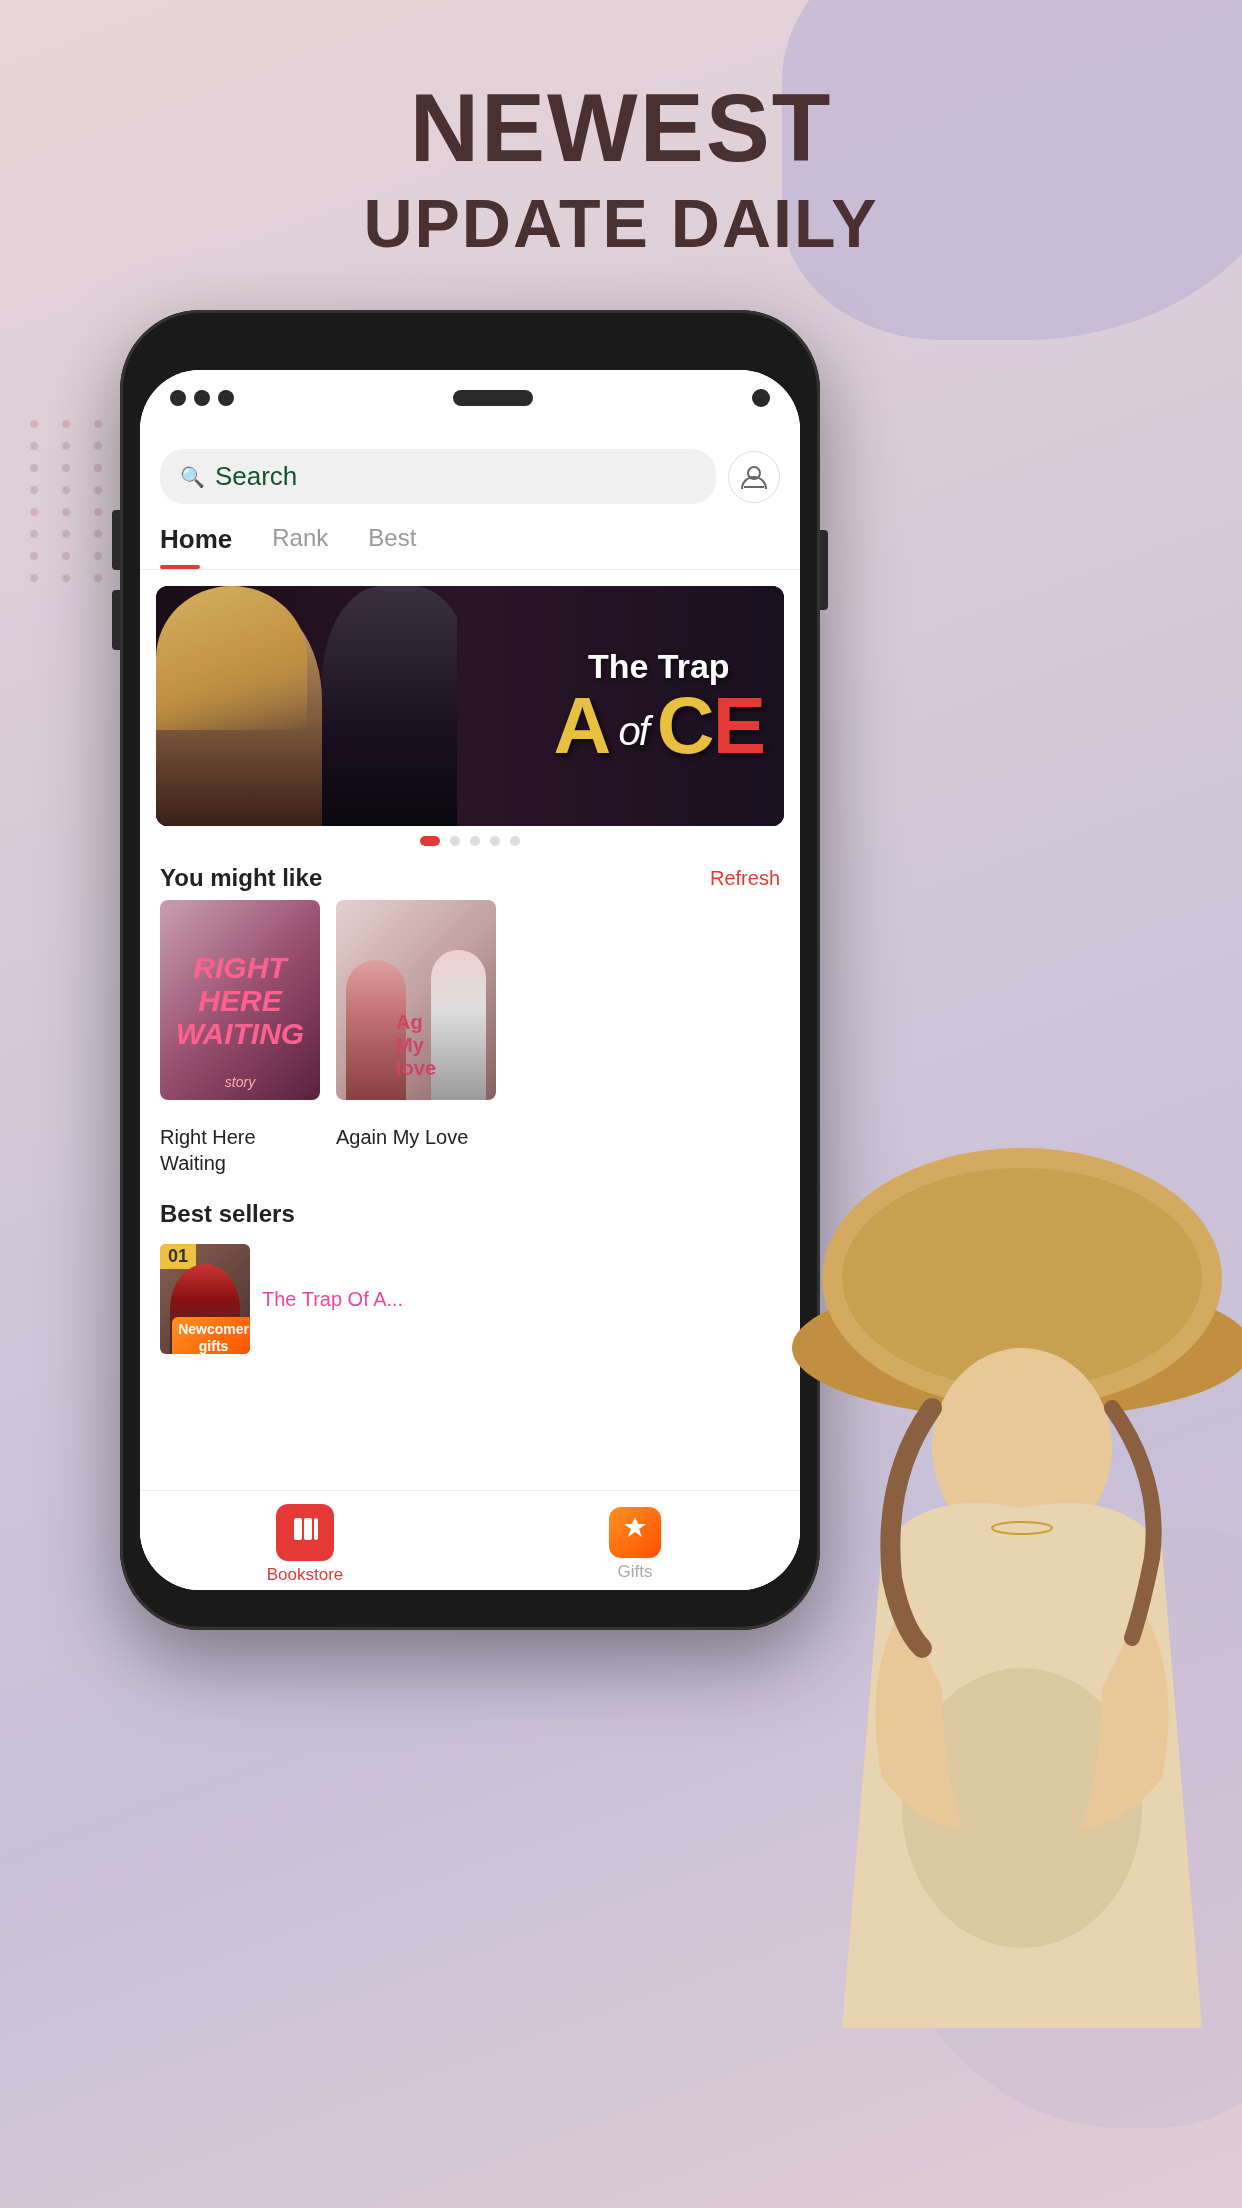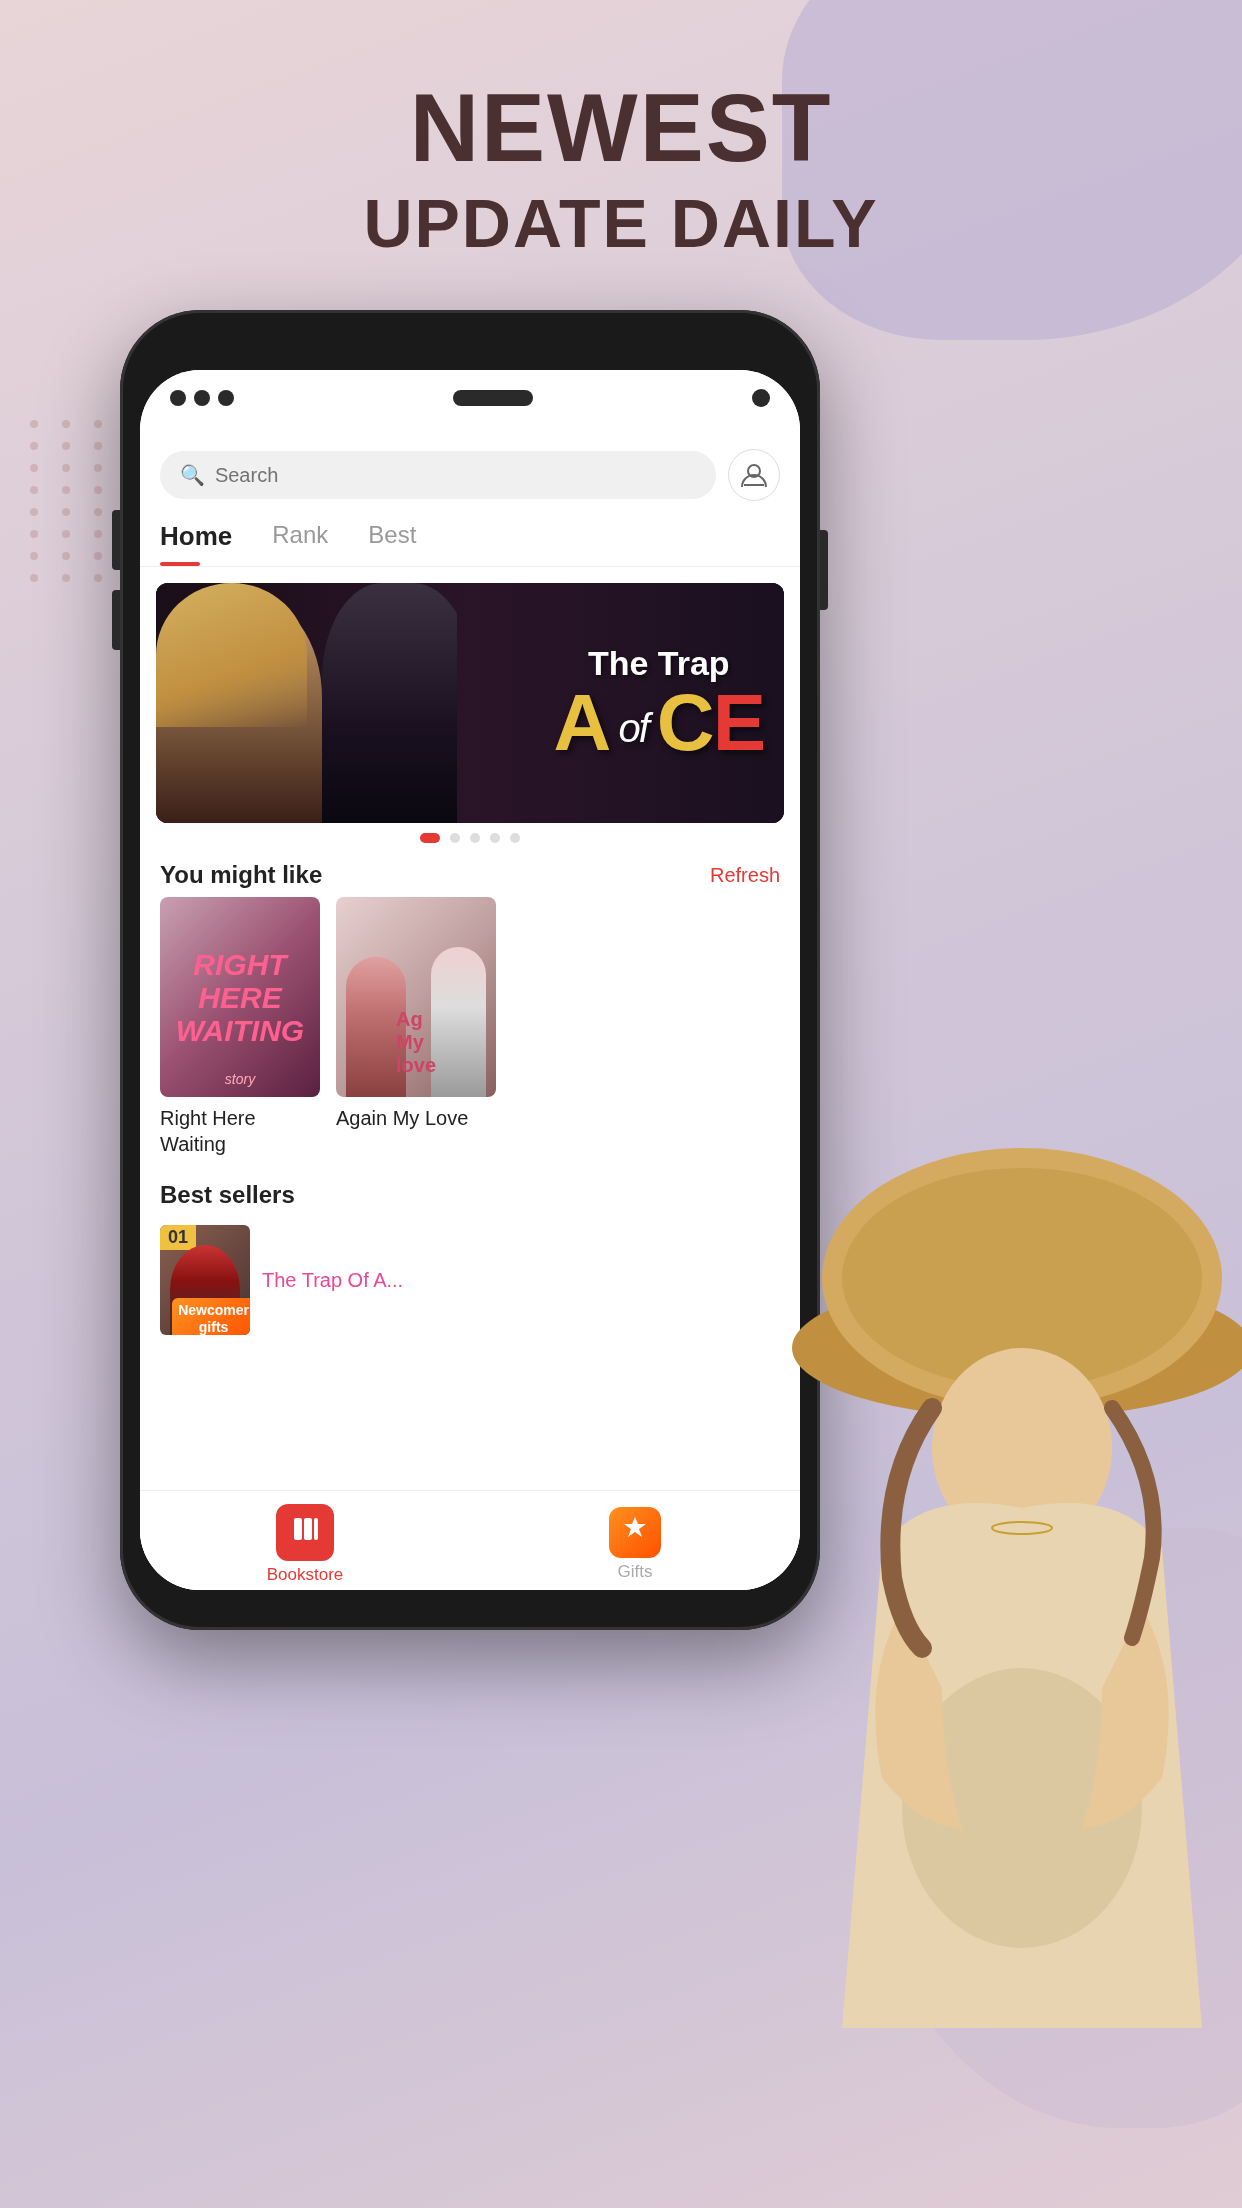--- a/index.html
+++ b/index.html
@@ -156,22 +156,22 @@
       background: #f0f0f0;
       border-radius: 24px;
       padding: 12px 20px;
       gap: 10px;
     }
     .search-icon-wrap {
       color: #aaa;
       font-size: 20px;
     }
     .search-input-text {
-      color: #737373;
-      font-size: 20px;
+      color: #14532d;
+      font-size: 26px;
     }
     .profile-icon-wrap {
       width: 52px;
       height: 52px;
       border-radius: 50%;
       border: 1px solid #ddd;
       display: flex;
       align-items: center;
       justify-content: center;
       flex-direction: column;
@@ -313,21 +313,21 @@
     }
     .book-cover-second {
       background: linear-gradient(135deg, #e8d0d0 0%, #c0a0a0 50%, #8a6060 100%);
       display: flex;
       align-items: center;
       justify-content: center;
     }
     .book-name {
       font-size: 20px;
       color: #222;
-      margin-top: 8px;
+      margin-top: 24px;
       font-weight: 400;
       line-height: 1.3;
     }
 
     
     .best-sellers-row {
       display: flex;
       gap: 16px;
       padding: 8px 20px;
       align-items: center;

